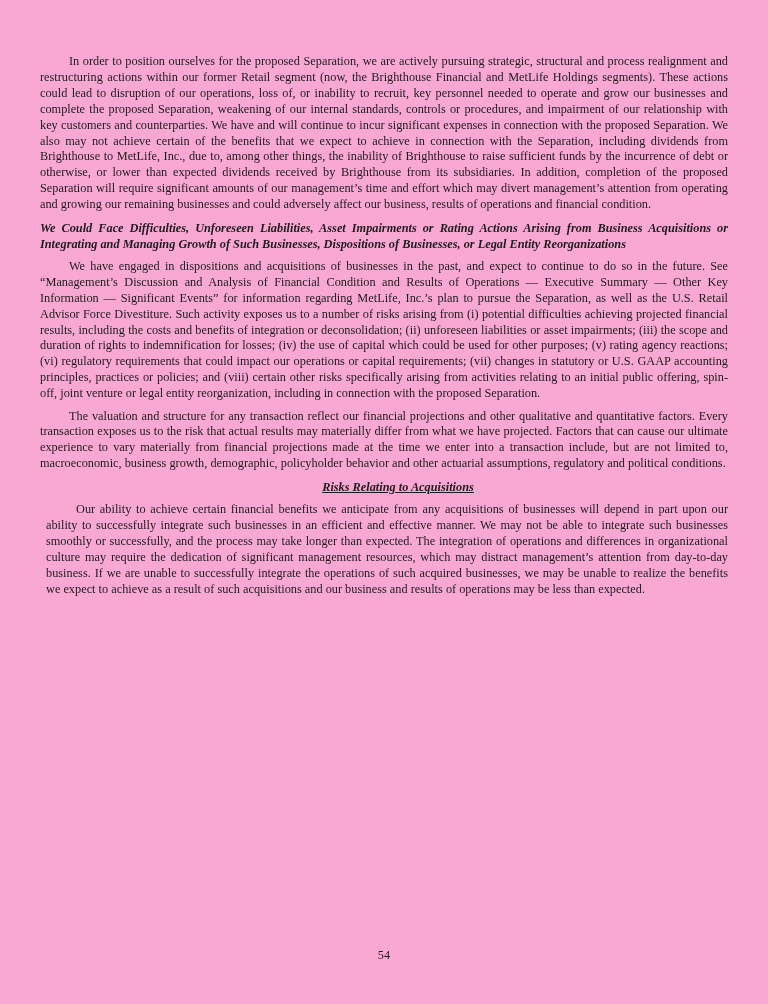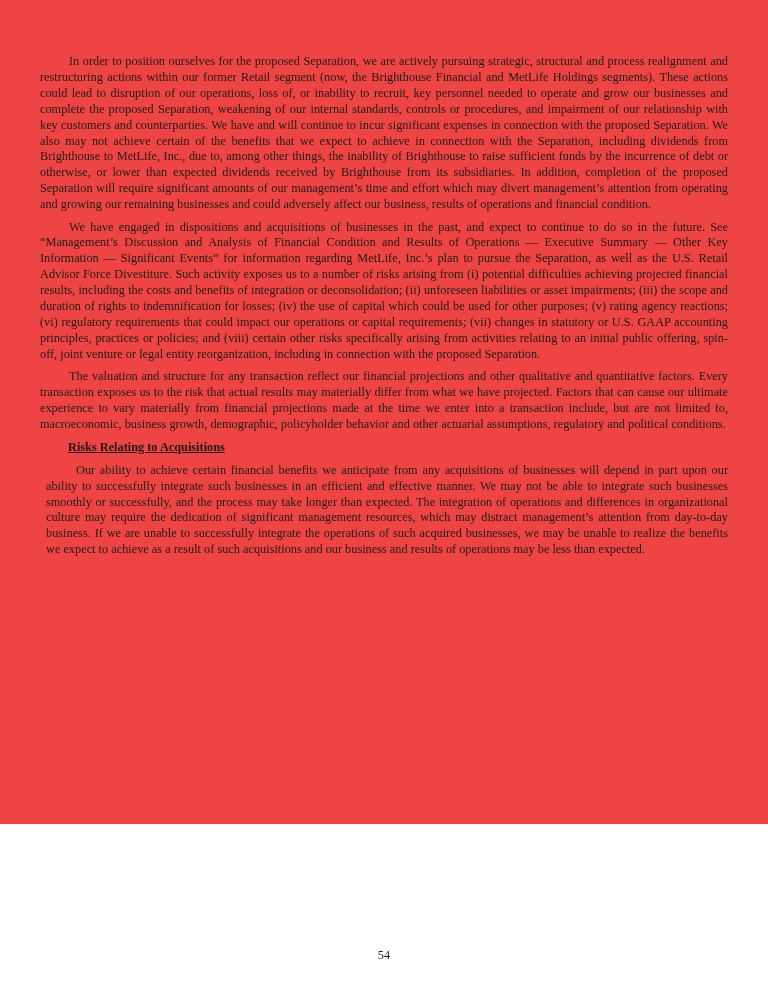--- a/index.html
+++ b/index.html
@@ -9,22 +9,22 @@
     background: #ffffff;
     font-family: "Liberation Serif", "DejaVu Serif", serif;
     color: #1c1c1c;
     position: relative;
     overflow: hidden;
   }
   .page {
     position: absolute;
     top: 0; left: 0;
     width: 768px;
-    height: 824px;
-    background: #ef4444;
+    height: 1004px;
+    background: #f9a8d4;
   }
   .content {
     position: absolute;
     left: 40px;
     top: 54px;
     width: 688px;
   }
   p.body {
     margin: 0 0 6.5px 0;
     font-size: 12.3px;
@@ -40,21 +40,23 @@
     font-weight: bold;
     font-style: italic;
     text-align: justify;
     text-indent: 0;
   }
   h4.sub-heading {
     margin: 0 0 7px 28px;
     font-size: 12.3px;
     line-height: 16.4px;
     font-weight: bold;
+    font-style: italic;
     text-decoration: underline;
+    text-align: center;
   }
   p.indented {
     margin-left: 6px;
     text-indent: 30px;
   }
   .page-number {
     position: absolute;
     top: 948px;
     left: 0;
     width: 768px;
@@ -64,20 +66,21 @@
   }
 </style>
 </head>
 <body>
 
 <div class="page">
   <div class="content">
 
     <p class="body">In order to position ourselves for the proposed Separation, we are actively pursuing strategic, structural and process realignment and restructuring actions within our former Retail segment (now, the Brighthouse Financial and MetLife Holdings segments). These actions could lead to disruption of our operations, loss of, or inability to recruit, key personnel needed to operate and grow our businesses and complete the proposed Separation, weakening of our internal standards, controls or procedures, and impairment of our relationship with key customers and counterparties. We have and will continue to incur significant expenses in connection with the proposed Separation. We also may not achieve certain of the benefits that we expect to achieve in connection with the Separation, including dividends from Brighthouse to MetLife, Inc., due to, among other things, the inability of Brighthouse to raise sufficient funds by the incurrence of debt or otherwise, or lower than expected dividends received by Brighthouse from its subsidiaries. In addition, completion of the proposed Separation will require significant amounts of our management’s time and effort which may divert management’s attention from operating and growing our remaining businesses and could adversely affect our business, results of operations and financial condition.</p>
 
+    <h3 class="section-heading">We Could Face Difficulties, Unforeseen Liabilities, Asset Impairments or Rating Actions Arising from Business Acquisitions or Integrating and Managing Growth of Such Businesses, Dispositions of Businesses, or Legal Entity Reorganizations</h3>
 
     <p class="body">We have engaged in dispositions and acquisitions of businesses in the past, and expect to continue to do so in the future. See “Management’s Discussion and Analysis of Financial Condition and Results of Operations — Executive Summary — Other Key Information — Significant Events” for information regarding MetLife, Inc.’s plan to pursue the Separation, as well as the U.S. Retail Advisor Force Divestiture. Such activity exposes us to a number of risks arising from (i) potential difficulties achieving projected financial results, including the costs and benefits of integration or deconsolidation; (ii) unforeseen liabilities or asset impairments; (iii) the scope and duration of rights to indemnification for losses; (iv) the use of capital which could be used for other purposes; (v) rating agency reactions; (vi) regulatory requirements that could impact our operations or capital requirements; (vii) changes in statutory or U.S. GAAP accounting principles, practices or policies; and (viii) certain other risks specifically arising from activities relating to an initial public offering, spin-off, joint venture or legal entity reorganization, including in connection with the proposed Separation.</p>
 
     <p class="body">The valuation and structure for any transaction reflect our financial projections and other qualitative and quantitative factors. Every transaction exposes us to the risk that actual results may materially differ from what we have projected. Factors that can cause our ultimate experience to vary materially from financial projections made at the time we enter into a transaction include, but are not limited to, macroeconomic, business growth, demographic, policyholder behavior and other actuarial assumptions, regulatory and political conditions.</p>
 
     <h4 class="sub-heading">Risks Relating to Acquisitions</h4>
 
     <p class="body indented">Our ability to achieve certain financial benefits we anticipate from any acquisitions of businesses will depend in part upon our ability to successfully integrate such businesses in an efficient and effective manner. We may not be able to integrate such businesses smoothly or successfully, and the process may take longer than expected. The integration of operations and differences in organizational culture may require the dedication of significant management resources, which may distract management’s attention from day-to-day business. If we are unable to successfully integrate the operations of such acquired businesses, we may be unable to realize the benefits we expect to achieve as a result of such acquisitions and our business and results of operations may be less than expected.</p>
 
   </div>

